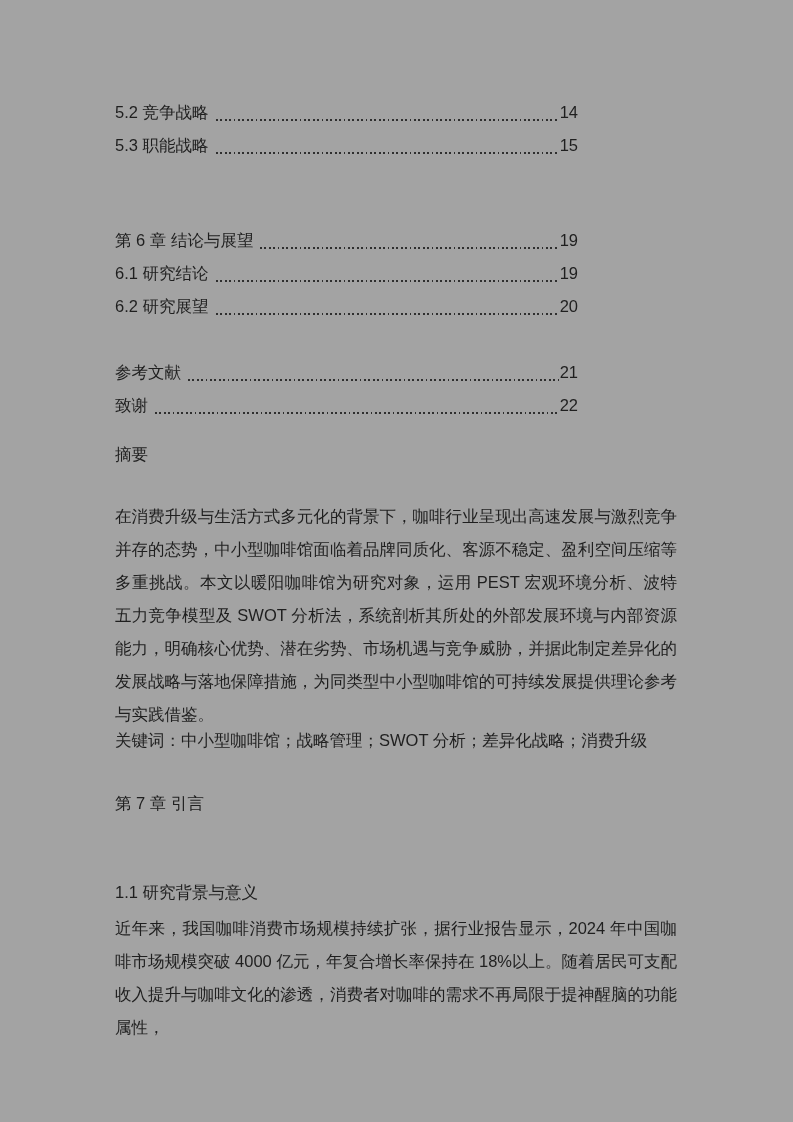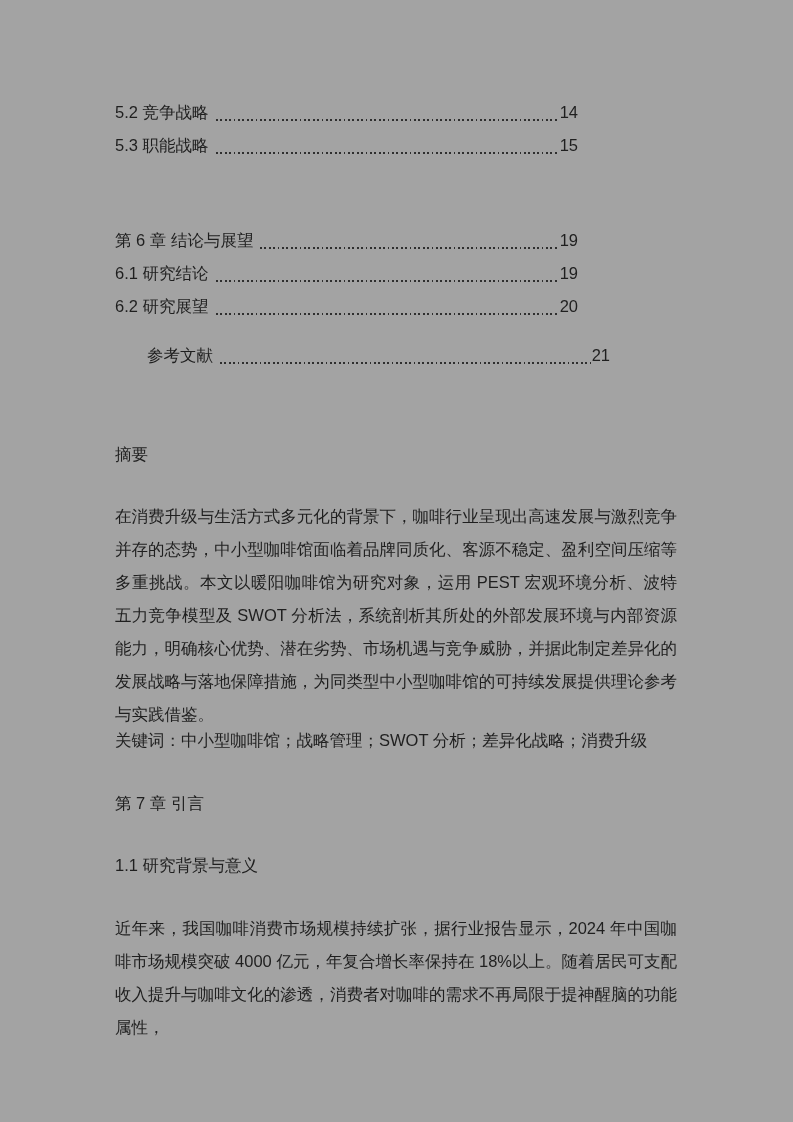--- a/index.html
+++ b/index.html
@@ -88,34 +88,39 @@
     <span class="toc-page">19</span>
   </div>
 
   <div class="toc-row">
     <span class="toc-label">6.2 研究展望</span>
     <span class="toc-leader"></span>
     <span class="toc-page">20</span>
   </div>
 </div>
 
-  <div class="abs toc-group" style="top: 339px; margin-left: 32px;">
+  <div class="abs toc-group" style="top: 356px;">
   <div class="toc-row">
     <span class="toc-label">参考文献</span>
     <span class="toc-leader"></span>
     <span class="toc-page">21</span>
   </div>
 
+  <div class="toc-row">
+    <span class="toc-label">致谢</span>
+    <span class="toc-leader"></span>
+    <span class="toc-page">22</span>
+  </div>
 </div>
 
   <div class="abs heading" style="top: 438px;">摘要</div>
 
   <div class="abs para" style="top: 500px;">在消费升级与生活方式多元化的背景下，咖啡行业呈现出高速发展与激烈竞争并存的态势，中小型咖啡馆面临着品牌同质化、客源不稳定、盈利空间压缩等多重挑战。本文以暖阳咖啡馆为研究对象，运用 PEST 宏观环境分析、波特五力竞争模型及 SWOT 分析法，系统剖析其所处的外部发展环境与内部资源能力，明确核心优势、潜在劣势、市场机遇与竞争威胁，并据此制定差异化的发展战略与落地保障措施，为同类型中小型咖啡馆的可持续发展提供理论参考与实践借鉴。</div>
 
   <div class="abs keywords" style="top: 724px;">关键词：中小型咖啡馆；战略管理；SWOT 分析；差异化战略；消费升级</div>
 
   <div class="abs heading" style="top: 787px;">第 7 章 引言</div>
 
-  <div class="abs heading" style="top: 849px;">1.1 研究背景与意义</div>
+  <div class="abs heading" style="top: 876px;">1.1 研究背景与意义</div>
 
   <div class="abs para" style="top: 912px;">近年来，我国咖啡消费市场规模持续扩张，据行业报告显示，2024 年中国咖啡市场规模突破 4000 亿元，年复合增长率保持在 18%以上。随着居民可支配收入提升与咖啡文化的渗透，消费者对咖啡的需求不再局限于提神醒脑的功能属性，</div>
 
 </div>
 
 </body></html>

